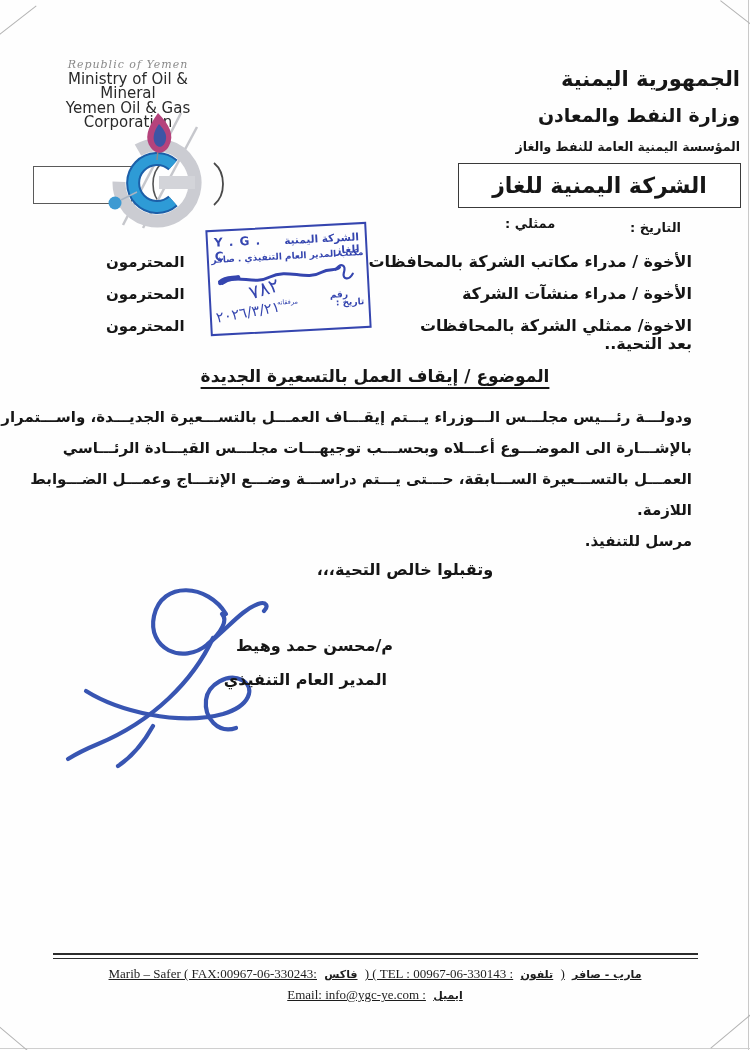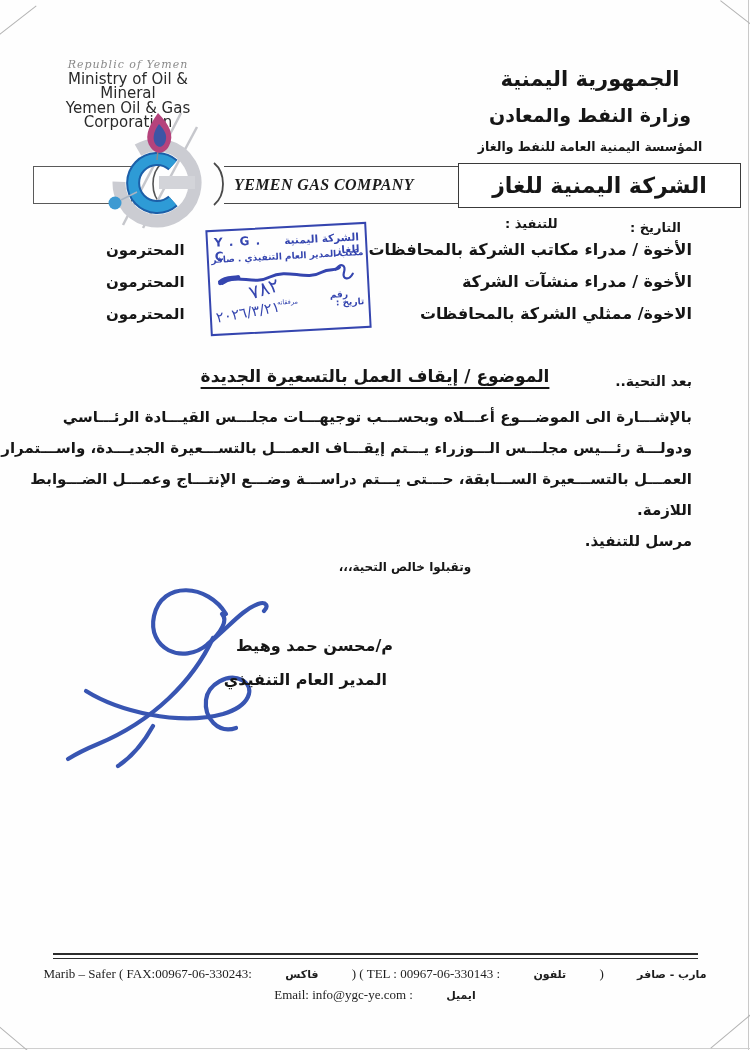--- a/index.html
+++ b/index.html
@@ -15,21 +15,21 @@
   .c-tr{width:42px;top:13px;right:-8px;transform:rotate(38deg);}
   .c-br{width:58px;bottom:20px;right:-12px;transform:rotate(-40deg);}
   .c-bl{width:40px;bottom:12px;left:-8px;transform:rotate(40deg);}
 
   
   .en-head{left:38px;top:58px;width:180px;text-align:center;}
   .en-script{font-family:"DejaVu Serif",serif;font-style:italic;font-size:11px;color:#8a8a8a;letter-spacing:1px;}
   .en-line{font-size:15px;color:#2a2a2a;line-height:14px;margin-top:1px;}
 
   
-  .ar-head{left:440px;top:62px;width:300px;text-align:center;direction:rtl;}
+  .ar-head{left:440px;top:62px;width:300px;text-align:right;direction:rtl;}
   .ar-h1{font-size:21px;font-weight:bold;line-height:34px;}
   .ar-h2{font-size:19px;font-weight:bold;line-height:38px;}
   .ar-h3{font-size:12.5px;font-weight:bold;line-height:26px;}
 
   
   .left-tab{left:33px;top:166px;width:97px;height:36px;border:1.3px solid #5a5a5a;background:#fff;}
   .ribbon{left:224px;top:166px;width:234px;height:36px;border-top:1.6px solid #4a4a4a;border-bottom:1.6px solid #4a4a4a;
           display:flex;align-items:center;}
   .ribbon-text{font-family:"Liberation Serif",serif;font-weight:bold;font-style:italic;font-size:16px;
                letter-spacing:.4px;padding-left:10px;white-space:nowrap;color:#1d1d1d;}
@@ -49,40 +49,40 @@
   .stamp-row2{position:absolute;top:23px;left:0;right:0;text-align:center;font-size:9px;font-weight:bold;}
   .stamp-num-label{position:absolute;left:119px;top:64px;font-size:9px;font-weight:bold;}
   .stamp-num{position:absolute;left:38px;top:48px;font-size:19px;transform:rotate(-14deg);}
   .stamp-att{position:absolute;left:66px;top:70px;font-size:6.5px;}
   .stamp-date-label{position:absolute;right:4px;top:72px;font-size:9px;font-weight:bold;}
   .stamp-date{position:absolute;left:4px;top:74px;font-size:14.5px;transform:rotate(-7deg);white-space:nowrap;}
 
   
   .recipients{left:58px;top:240px;width:634px;direction:rtl;}
   .recip-row{display:flex;justify-content:space-between;align-items:baseline;height:32px;padding-left:48px;box-sizing:border-box;}
-  .recip-to{font-size:16px;font-weight:bold;white-space:nowrap;}
+  .recip-to{font-size:16px;font-weight:bold;white-space:nowrap;margin-top:12px;}
   .recip-hon{font-size:15px;font-weight:bold;white-space:nowrap;}
-  .greeting{left:58px;top:334px;width:634px;text-align:right;direction:rtl;font-size:14px;font-weight:600;margin-top:39px;}
+  .greeting{left:58px;top:334px;width:634px;text-align:right;direction:rtl;font-size:16px;font-weight:600;}
 
   .subject{left:15px;top:366px;width:720px;text-align:center;direction:rtl;}
   .subject span{font-size:17px;font-weight:bold;text-decoration:underline;text-underline-offset:5px;text-decoration-thickness:1.5px;margin-top:24px;}
 
   .body-block{left:78px;top:402px;width:614px;direction:rtl;font-size:15px;font-weight:bold;line-height:31px;}
   .jline{text-align:justify;text-align-last:justify;white-space:nowrap;}
   .rline{text-align:right;}
 
-  .closing{left:240px;top:560px;width:330px;text-align:center;direction:rtl;font-size:12px;font-weight:bold;}
+  .closing{left:240px;top:560px;width:330px;text-align:center;direction:rtl;font-size:16px;font-weight:bold;}
 
   .sig-name{left:228px;top:636px;width:165px;text-align:right;direction:rtl;font-size:16px;font-weight:bold;}
   .sig-title{left:222px;top:670px;width:165px;text-align:right;direction:rtl;font-size:16px;font-weight:bold;}
 
   
   .footer-rule{left:53px;top:953px;width:645px;height:3px;border-top:2px solid #2c2c2c;border-bottom:1px solid #2c2c2c;}
   .footer-line{left:0;width:750px;text-align:center;font-family:"Liberation Serif",serif;font-size:13px;color:#1d1d1d;}
-  .footer-line bdi{margin:0 15px;}
+  .footer-line bdi{margin:0 2px;text-decoration:underline;}
   .footer-line .ar{font-family:"DejaVu Sans",sans-serif;font-size:11px;font-weight:bold;}
   .f1{top:966px;} .f2{top:987px;}
 </style>
 </head>
 <body>
 
 <div class="page">
 
   <div class="edge-r"></div>
   <div class="edge-b"></div>
@@ -103,42 +103,39 @@
     <div class="ar-h3">المؤسسة اليمنية العامة للنفط والغاز</div>
   </div>
 
   <div class="abs left-tab"></div>
   <svg class="abs" style="left:148px;top:161px;" width="18" height="46">
     <path d="M14,2 C2,12 2,34 14,44" stroke="#555" stroke-width="1.6" fill="none"></path>
   </svg>
   <svg class="abs" style="left:210px;top:161px;" width="18" height="46">
     <path d="M4,2 C16,12 16,34 4,44" stroke="#4a4a4a" stroke-width="1.8" fill="none"></path>
   </svg>
-  <div class="abs ribbon">
-    <span class="ribbon-text">YEMEN GAS COMPANY</span>
-  </div>
   <div class="abs company-box">
     <span>الشركة اليمنية للغاز</span>
   </div>
 
   <svg class="abs" style="left:85px;top:105px;z-index:2;" width="140" height="125" viewBox="0 0 140 125">
     <line x1="38" y1="120" x2="96" y2="8" stroke="#c6c7cc" stroke-width="2.5"></line>
     <line x1="58" y1="123" x2="112" y2="22" stroke="#c6c7cc" stroke-width="2.5"></line>
     <circle cx="72" cy="78" r="38" fill="none" stroke="#cbccd2" stroke-width="13" stroke-dasharray="200 39" transform="rotate(-120 72 78)"></circle>
     <rect x="74" y="71" width="36" height="13" fill="#d3d4d9"></rect>
     <path d="M88,60 A24,24 0 1 0 88,96" stroke="#1c5fa8" stroke-width="14" fill="none"></path>
     <path d="M88,60 A24,24 0 1 0 88,96" stroke="#2e9bd6" stroke-width="10" fill="none"></path>
     <line x1="73" y1="45" x2="72" y2="55" stroke="#8a8a8a" stroke-width="1.5"></line>
     <path d="M73,8 C62,23 59,34 66,43 C71,50 80,49 84,41 C90,30 84,19 73,8 Z" fill="#b5437c"></path>
     <path d="M74,19 C68,27 67,35 71,40 C75,44 80,41 81,34 C82,28 78,24 74,19 Z" fill="#3d55a5"></path>
     <circle cx="30" cy="98" r="6.5" fill="#3e9ad2"></circle>
     <line x1="36" y1="95" x2="52" y2="87" stroke="#aab4c2" stroke-width="1.5"></line>
   </svg>
 
-  <div class="abs meta-label" style="left:505px;top:216px;">للتنفيذ :</div>
+  <div class="abs meta-label" style="left:505px;top:216px;">ممثلي :</div>
   <div class="abs meta-label" style="left:630px;top:220px;">التاريخ :</div>
 
   <div class="abs stamp">
     <div class="stamp-row1">
       <span class="stamp-ar">الشركة اليمنية للغاز</span>
       <span class="stamp-abbr">Y . G . C</span>
     </div>
     <div class="stamp-row2">مكتب المدير العام التنفيذي . صافر</div>
     <svg style="position:absolute;left:8px;top:36px;" width="140" height="26">
       <path d="M4,16 C20,6 34,20 52,12 C70,4 88,18 104,10 C112,6 118,10 122,6" stroke="#2b3cab" stroke-width="3" fill="none" stroke-linecap="round"></path>
@@ -166,22 +163,22 @@
       <span class="recip-hon">المحترمون</span>
     </div>
   </div>
   <div class="abs greeting">بعد التحية..</div>
 
   <div class="abs subject">
     <span>الموضوع / إيقاف العمل بالتسعيرة الجديدة</span>
   </div>
 
   <div class="abs body-block">
+    <div class="jline">ودولـــة رئـــيس مجلـــس الـــوزراء يـــتم إيقـــاف العمـــل بالتســـعيرة الجديـــدة، واســـتمرار</div>
     <div class="jline">بالإشـــارة الى الموضـــوع أعـــلاه وبحســـب توجيهـــات مجلـــس القيـــادة الرئـــاسي</div>
-    <div class="jline">ودولـــة رئـــيس مجلـــس الـــوزراء يـــتم إيقـــاف العمـــل بالتســـعيرة الجديـــدة، واســـتمرار</div>
     <div class="jline">العمـــل بالتســـعيرة الســـابقة، حـــتى يـــتم دراســـة وضـــع الإنتـــاج وعمـــل الضـــوابط</div>
     <div class="rline">اللازمة.</div>
     <div class="rline">مرسل للتنفيذ.</div>
   </div>
 
   <div class="abs closing">وتقبلوا خالص التحية،،،</div>
 
   <svg class="abs" style="left:58px;top:576px;" width="265" height="195" viewBox="0 0 265 195">
     <g stroke="#2847ac" stroke-width="4.2" fill="none" stroke-linecap="round" opacity="0.92">
       <path d="M168,38 C150,8 104,4 96,40 C89,72 124,90 150,68 C164,56 170,44 164,38"></path>

